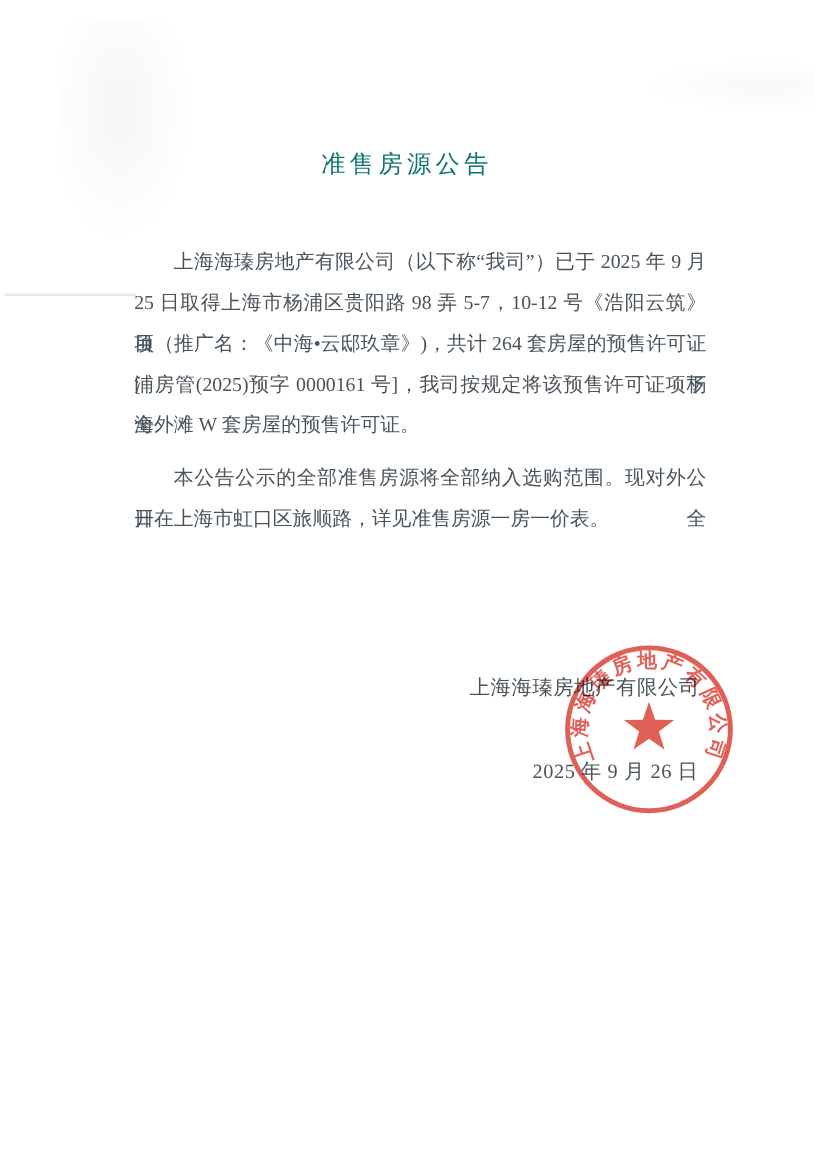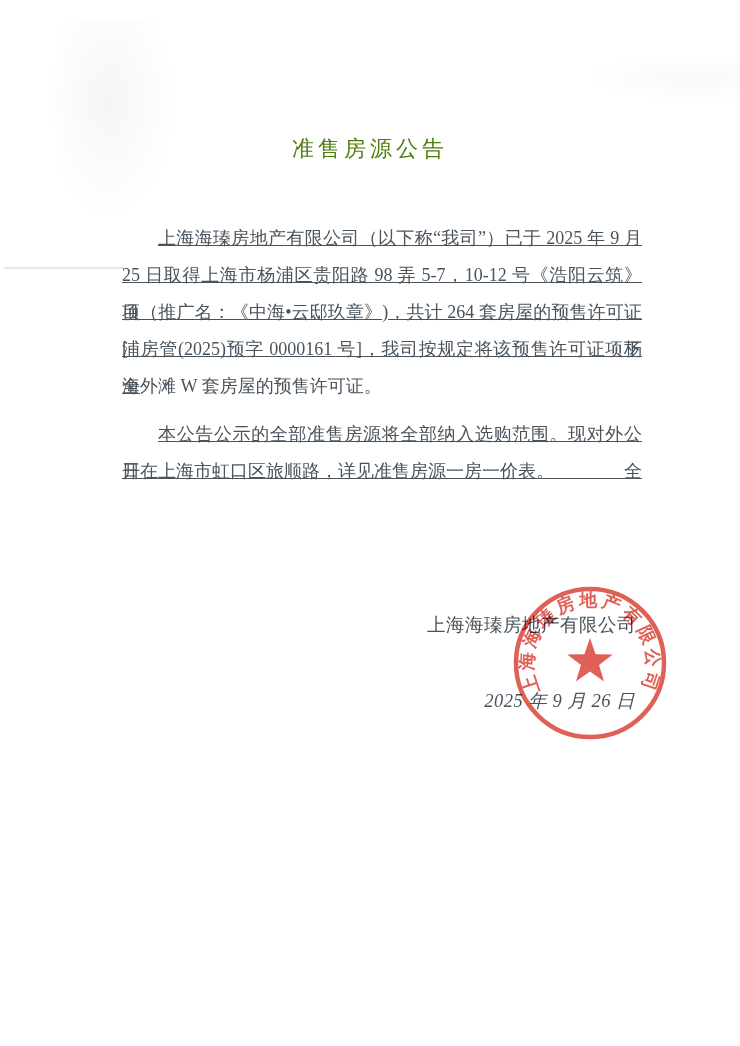--- a/index.html
+++ b/index.html
@@ -47,60 +47,59 @@
   .title {
     position: absolute;
     top: 134px;
     left: 0;
     width: 100%;
     margin: 0;
     text-align: center;
     font-size: 22px;
     font-weight: normal;
     letter-spacing: 4px;
-    color: #4d7c0f;
+    color: #0f766e;
   }
 
   .body-text {
     position: absolute;
     top: 220px;
     left: 122px;
     width: 520px;
     font-size: 18px;
     color: #49535c;
   }
   .para { margin: 0; padding: 0; }
   .para2 { margin-top: 11px; }
   .line {
     display: block;
     height: 37px;
     line-height: 37px;
     text-align: justify;
     text-align-last: left;
     white-space: normal;
   }
-  .line.just { text-align-last: justify; text-decoration: underline; }
+  .line.just { text-align-last: justify; }
   .line.first { text-indent: 2em; }
 
   .signature {
     position: absolute;
     top: 612px;
     right: 104px;
     font-size: 18.5px;
     letter-spacing: 0.5px;
     color: #49535c;
   }
   .date {
     position: absolute;
     top: 688px;
     right: 105px;
     font-size: 18.5px;
     letter-spacing: 0.5px;
     color: #49535c;
-    font-style: italic;
   }
 
   .seal {
     position: absolute;
     left: 505px;
     top: 578px;
     width: 170px;
     height: 170px;
     mix-blend-mode: multiply;
     opacity: 0.92;

